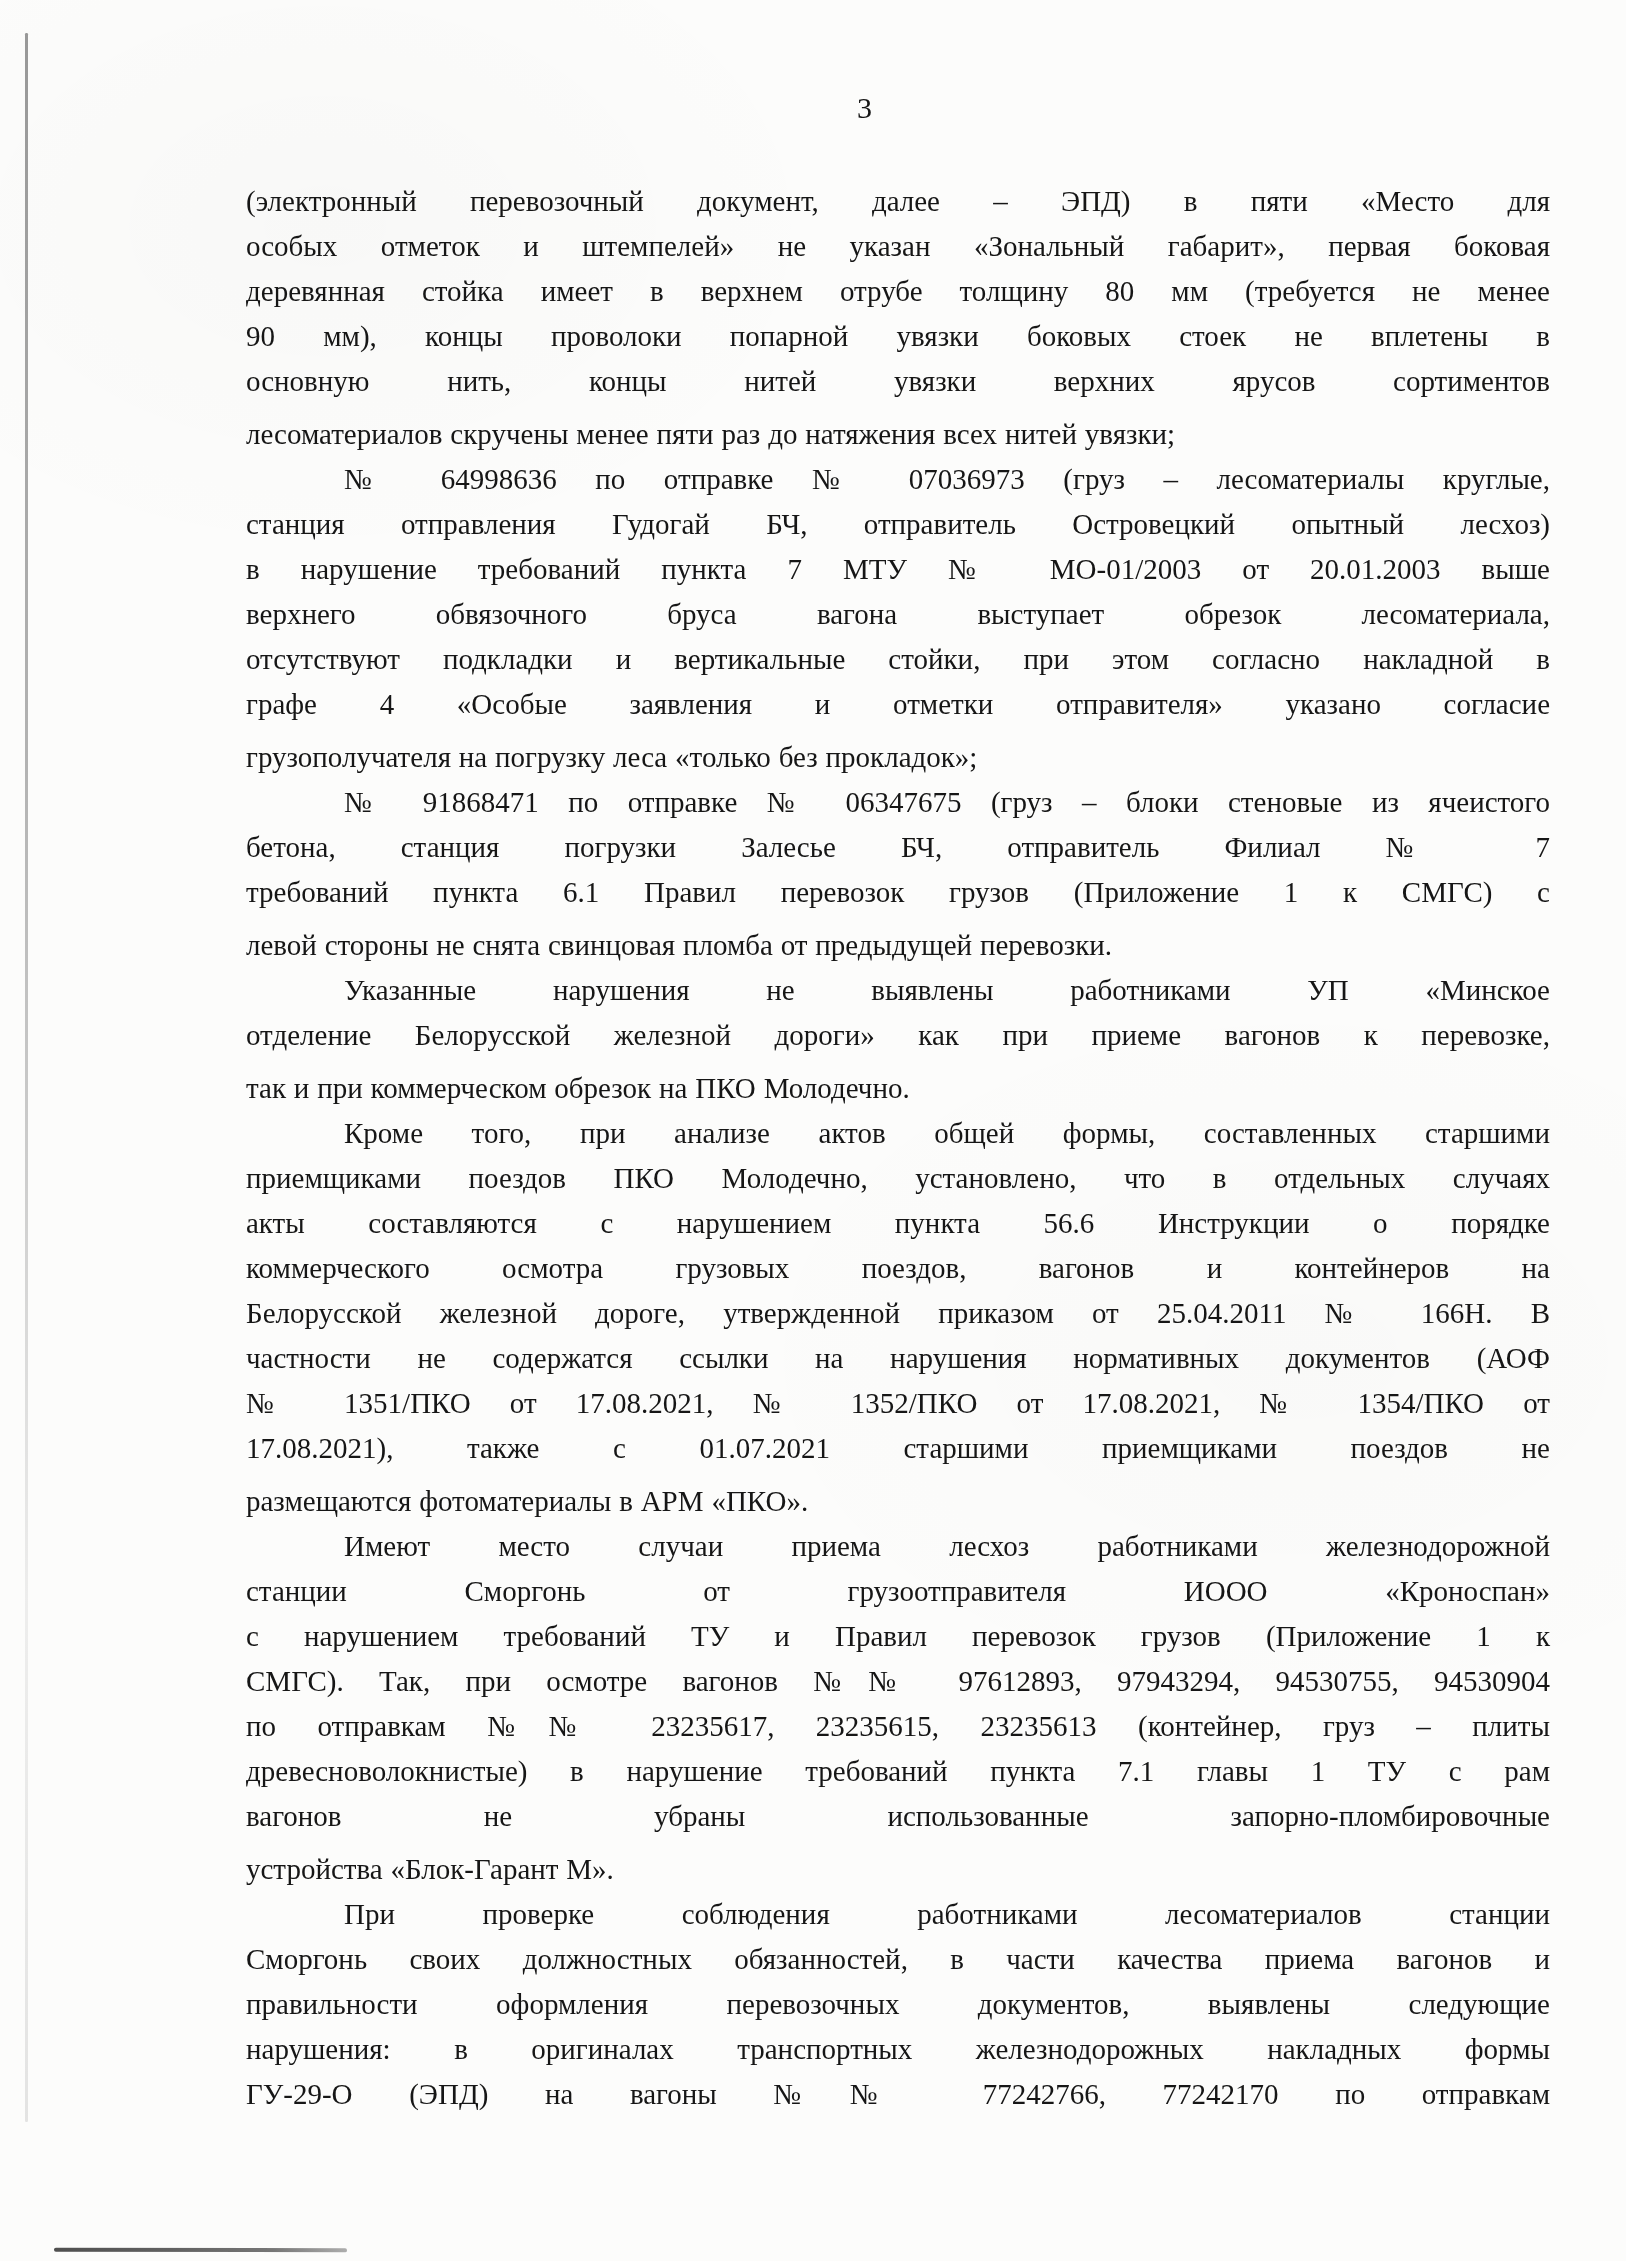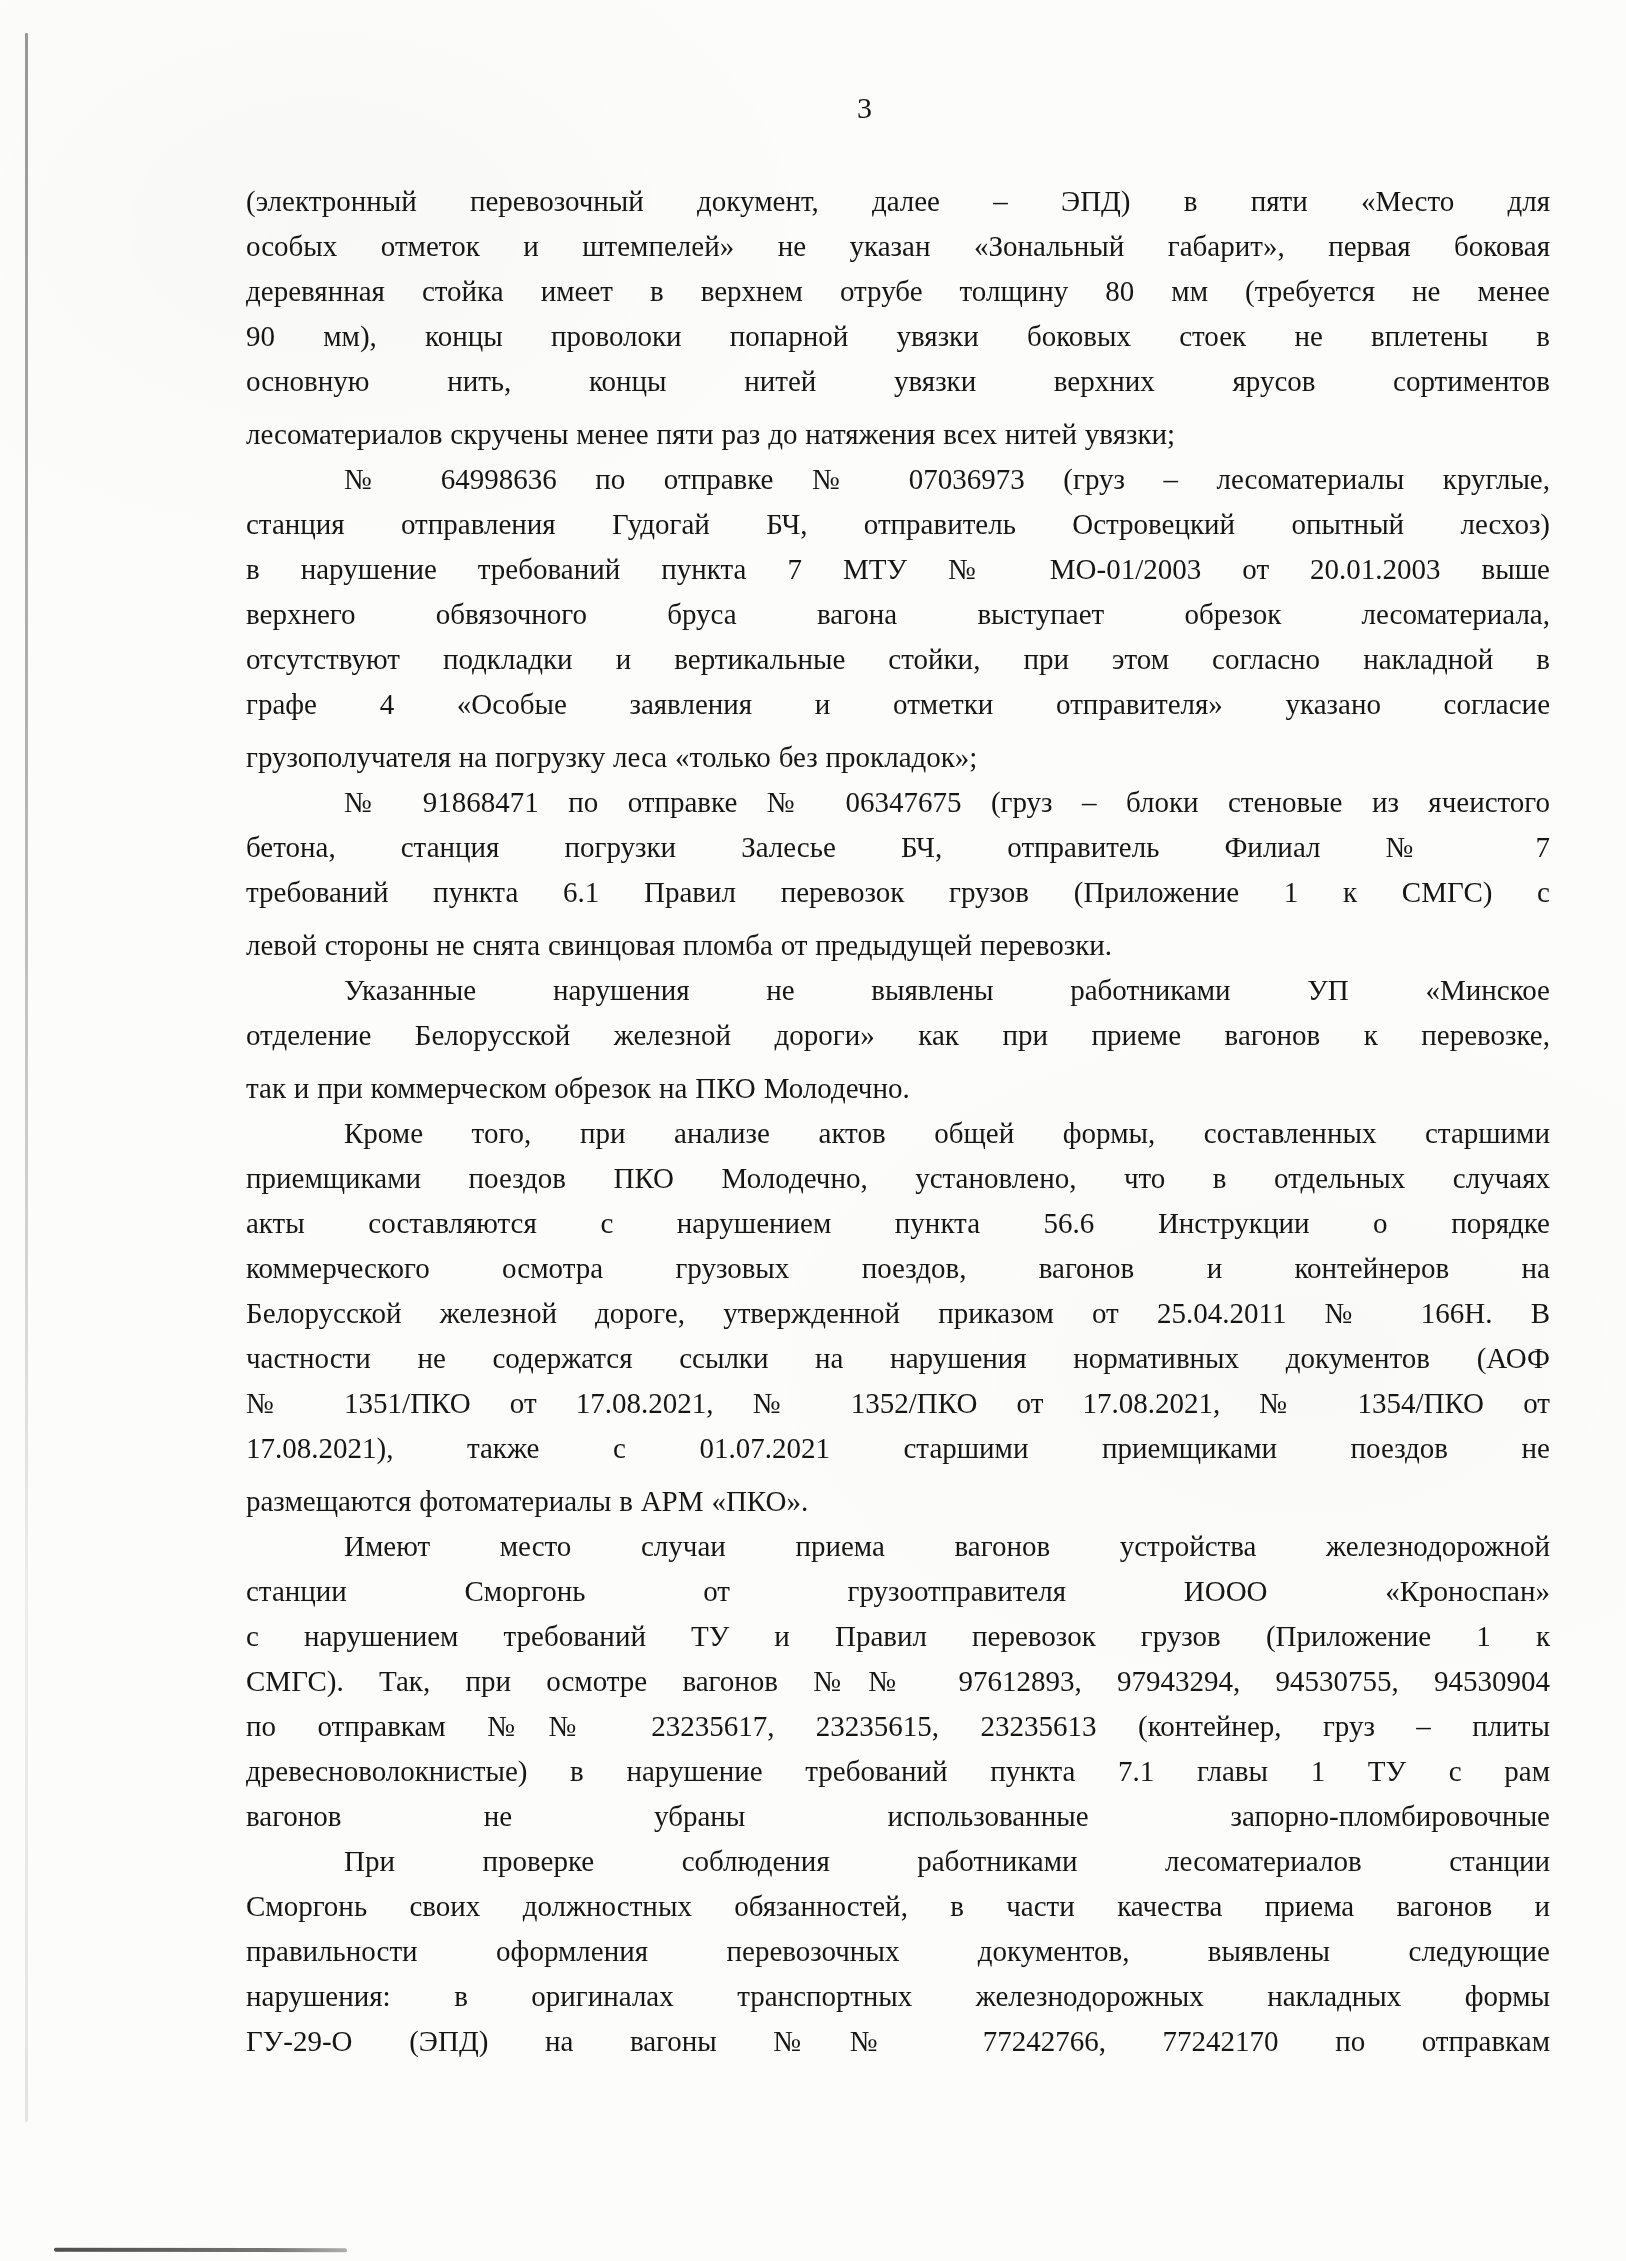--- a/index.html
+++ b/index.html
@@ -127,27 +127,28 @@
         <div class="line">приемщиками поездов ПКО Молодечно, установлено, что в отдельных случаях</div>
         <div class="line">акты составляются с нарушением пункта 56.6 Инструкции о порядке</div>
         <div class="line">коммерческого осмотра грузовых поездов, вагонов и контейнеров на</div>
         <div class="line">Белорусской железной дороге, утвержденной приказом от 25.04.2011 № 166Н. В</div>
         <div class="line">частности не содержатся ссылки на нарушения нормативных документов (АОФ</div>
         <div class="line">№ 1351/ПКО от 17.08.2021, № 1352/ПКО от 17.08.2021, № 1354/ПКО от</div>
         <div class="line">17.08.2021), также с 01.07.2021 старшими приемщиками поездов не</div>
         <div class="line para-end">размещаются фотоматериалы в АРМ «ПКО».</div>
       </div>
       <div class="para indent">
-        <div class="line">Имеют место случаи приема вагонов устройства железнодорожной</div>
+        <div class="line">Имеют место случаи приема лесхоз работниками железнодорожной</div>
         <div class="line">станции Сморгонь от грузоотправителя ИООО «Кроноспан»</div>
         <div class="line">с нарушением требований ТУ и Правил перевозок грузов (Приложение 1 к</div>
         <div class="line">СМГС). Так, при осмотре вагонов №№ 97612893, 97943294, 94530755, 94530904</div>
         <div class="line">по отправкам №№ 23235617, 23235615, 23235613 (контейнер, груз – плиты</div>
         <div class="line">древесноволокнистые) в нарушение требований пункта 7.1 главы 1 ТУ с рам</div>
         <div class="line">вагонов не убраны использованные запорно-пломбировочные</div>
+        <div class="line para-end">устройства «Блок-Гарант М».</div>
       </div>
       <div class="para indent">
         <div class="line">При проверке соблюдения работниками лесоматериалов станции</div>
         <div class="line">Сморгонь своих должностных обязанностей, в части качества приема вагонов и</div>
         <div class="line">правильности оформления перевозочных документов, выявлены следующие</div>
         <div class="line">нарушения: в оригиналах транспортных железнодорожных накладных формы</div>
         <div class="line">ГУ-29-О (ЭПД) на вагоны №№ 77242766, 77242170 по отправкам</div>
       </div>
     </div>
 

